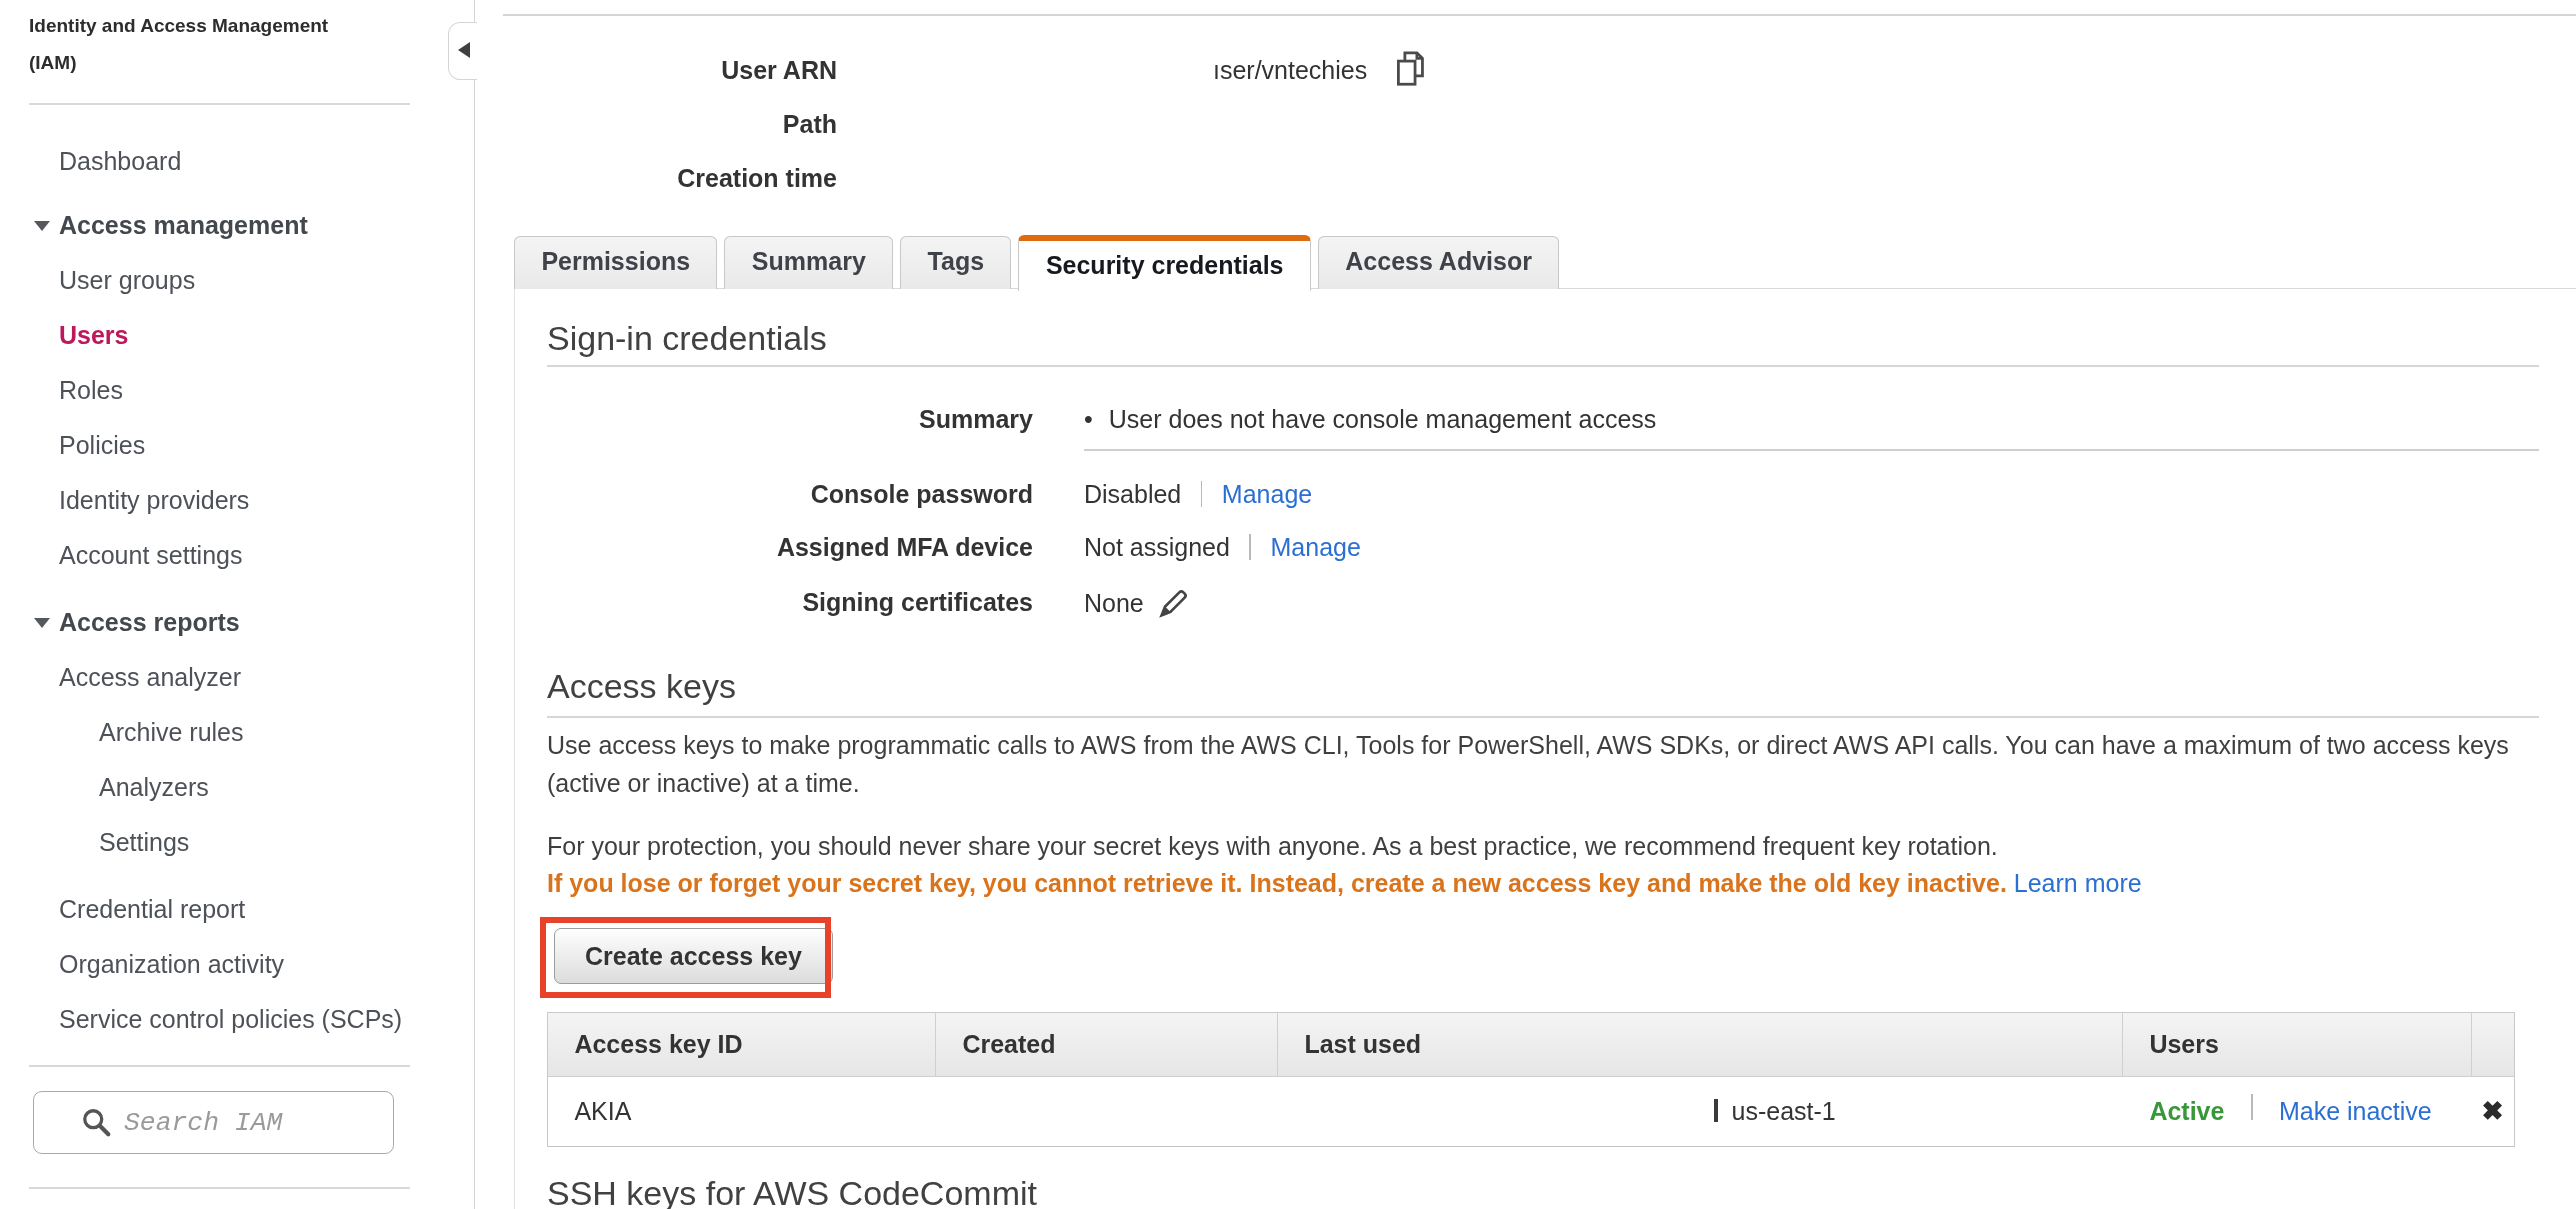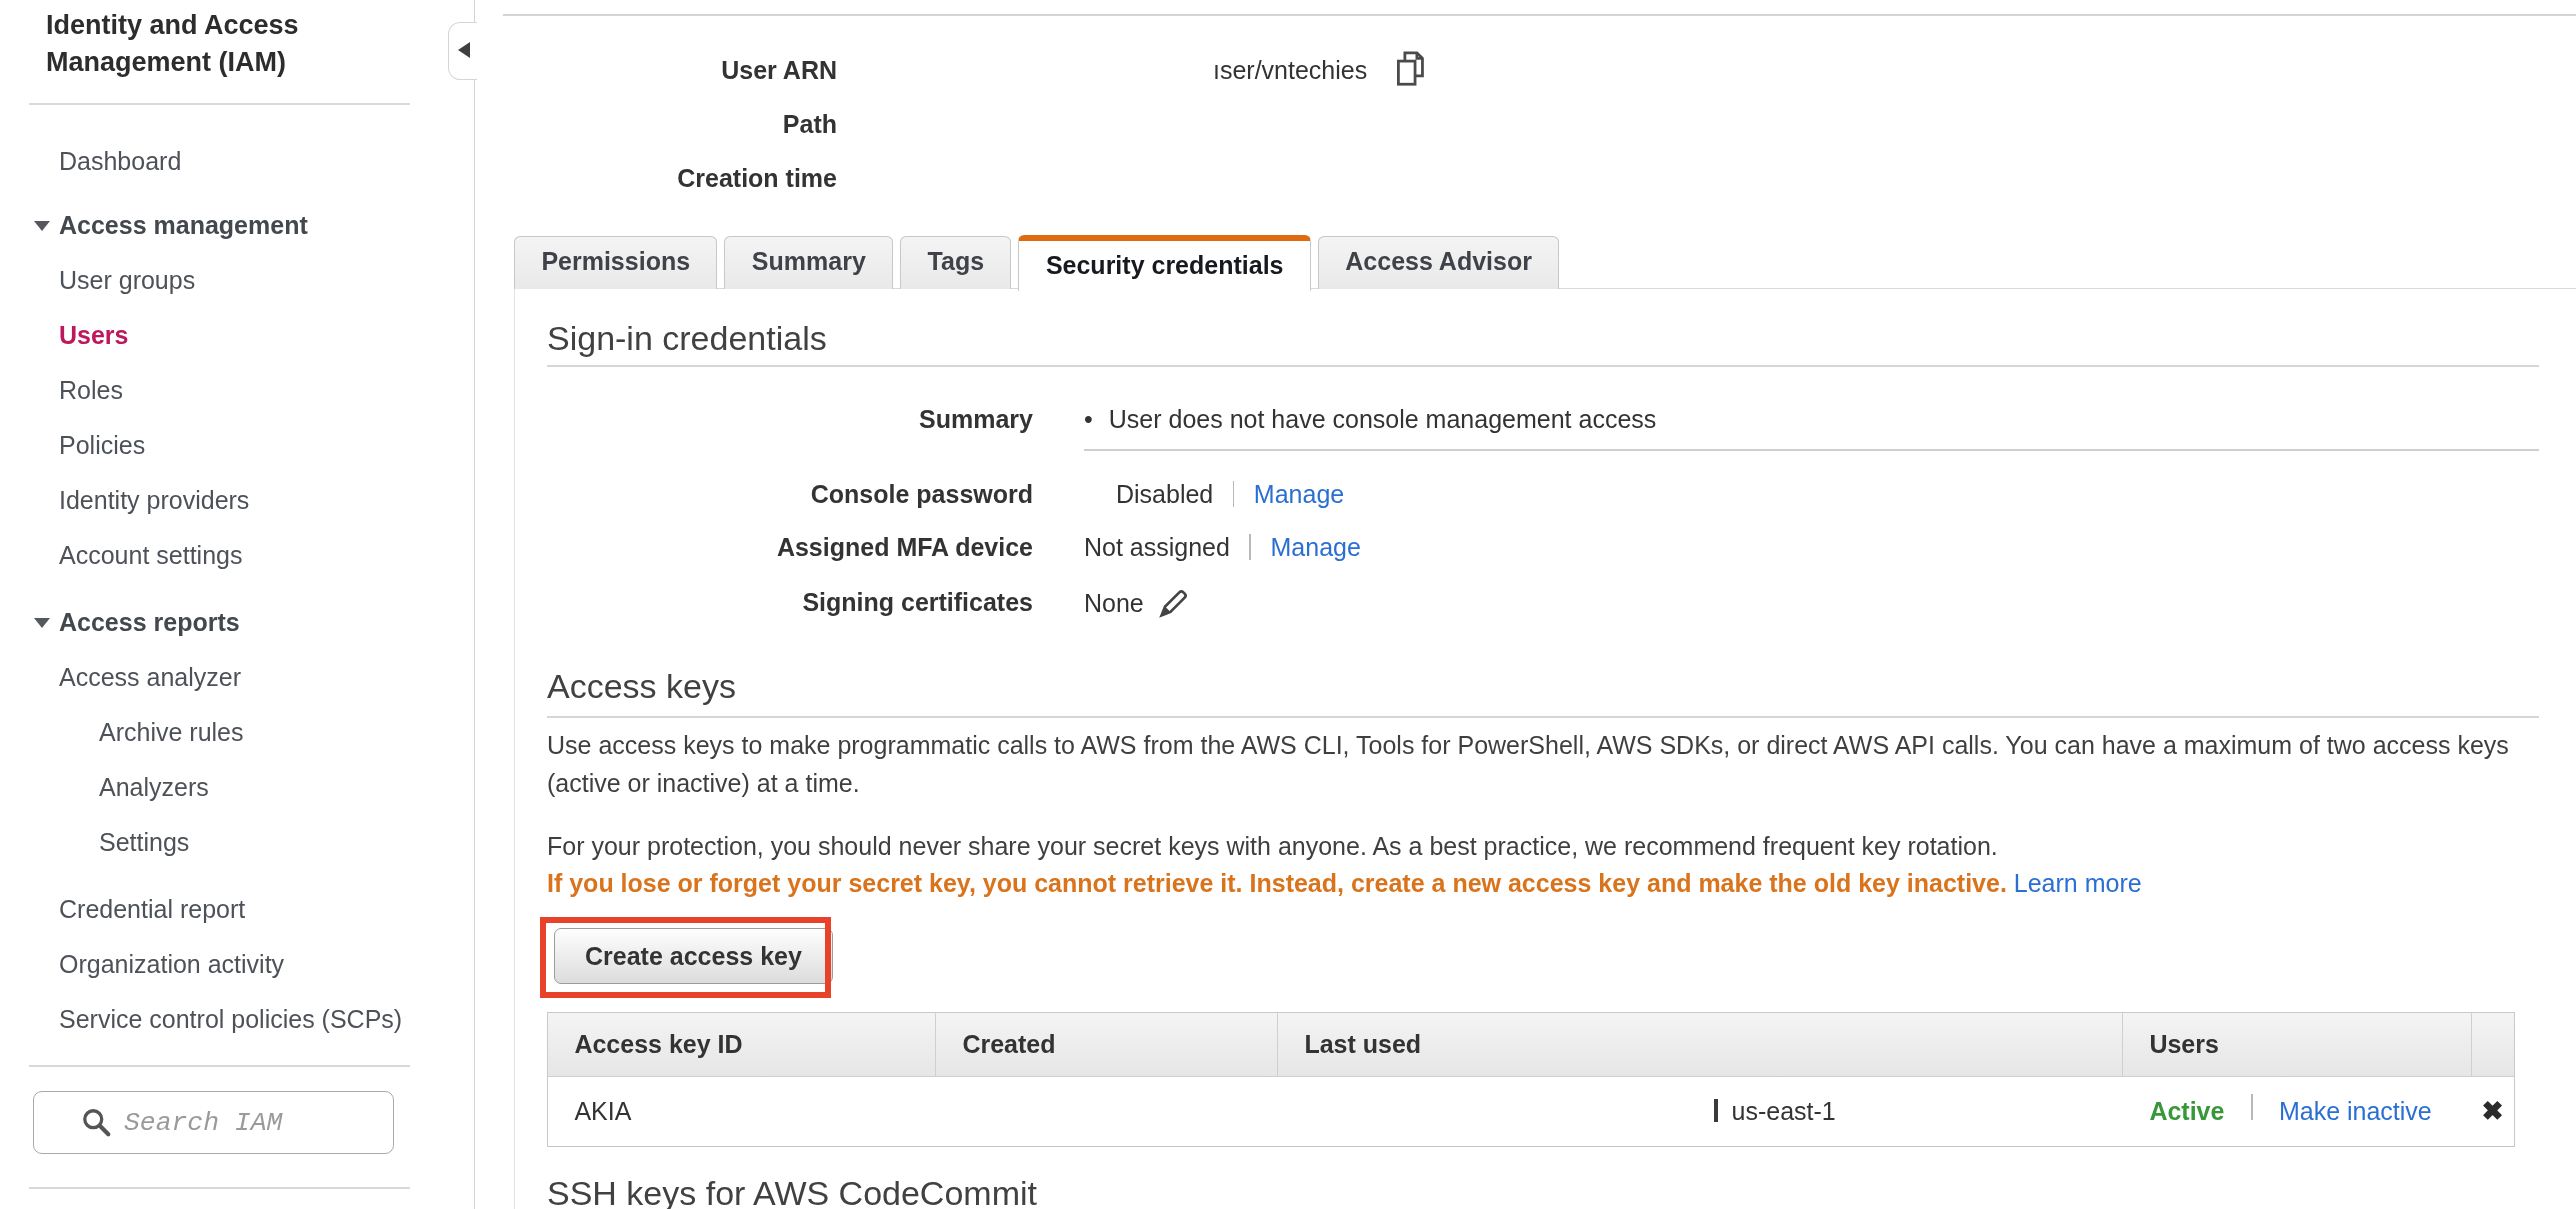--- a/index.html
+++ b/index.html
@@ -5,22 +5,22 @@
   * { margin:0; padding:0; box-sizing:border-box; }
   html,body { background:#fff; }
   .page {
     position:relative; width:2576px; height:1210px; overflow:hidden;
     background:#fff; font-family:"Liberation Sans", sans-serif;
     font-size:25px; color:#444;
   }
   
   .sidebar { position:absolute; left:0; top:0; width:475px; height:100%;
     background:#fff; border-right:1.8px solid #d5d5d5; }
-  .sidebar-title { position:absolute; left:46px; top:7px; width:326px;
-    font-size:27px; font-weight:bold; color:#2d2d2d; line-height:37px; }
+  .sidebar-title { position:absolute; left:29px; top:7px; width:326px;
+    font-size:19px; font-weight:bold; color:#2d2d2d; line-height:37px; }
   .sb-divider { position:absolute; left:29px; width:381px; height:1.8px; background:#d9d9d9; }
   .sb-div1 { top:103px; } .sb-div2 { top:1065px; } .sb-div3 { top:1187px; }
   .nav { position:absolute; top:134px; left:0; width:473px; }
   .nav-item { position:relative; height:55px; line-height:55px; padding-left:59px;
     font-size:25px; color:#4d5158; cursor:pointer; white-space:nowrap; }
   .nav-item.l2 { padding-left:99px; }
   .nav-item.section { font-weight:bold; color:#43484e; margin-top:8.8px; }
   .nav-item.mt { margin-top:12.3px; }
   .nav-item.active { color:#be185d; font-weight:bold; }
   .caret-down { position:absolute; left:34px; top:23px; width:0; height:0;
@@ -170,21 +170,21 @@
   <div class="panel"></div>
 
   <div class="sec-heading" style="left:547px; top:319px;">Sign-in credentials</div>
   <div class="hr" style="left:547px; top:365px; width:1992px;"></div>
 
   <div class="row-label" style="top:404px;">Summary</div>
   <div class="row-value bullet-val" style="top:404px;">User does not have console management access</div>
   <div class="hr" style="left:1084px; top:449px; width:1455px; background:#cfcfcf;"></div>
 
   <div class="row-label" style="top:479px;">Console password</div>
-  <div class="row-value" style="top:479px;margin-left:32px;">
+  <div class="row-value" style="top:479px;">
     <span>Disabled</span>
     <span class="vbar"></span>
     <a class="blue-link">Manage</a>
   </div>
 
   <div class="row-label" style="top:532px;">Assigned MFA device</div>
   <div class="row-value" style="top:532px;">
     <span>Not assigned</span>
     <span class="vbar"></span>
     <a class="blue-link">Manage</a>

